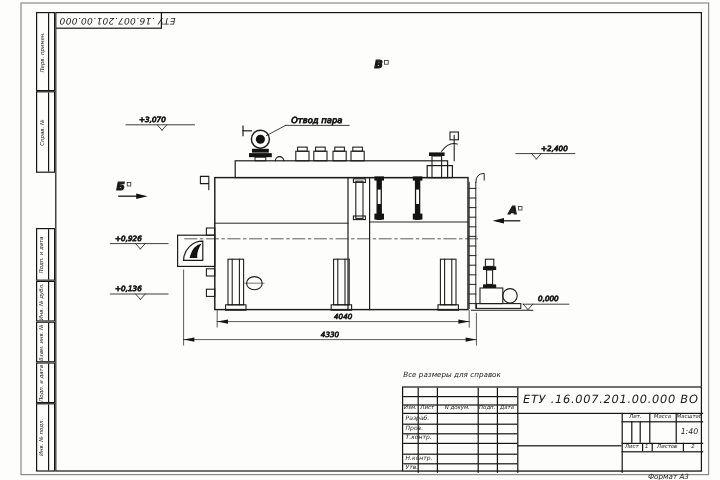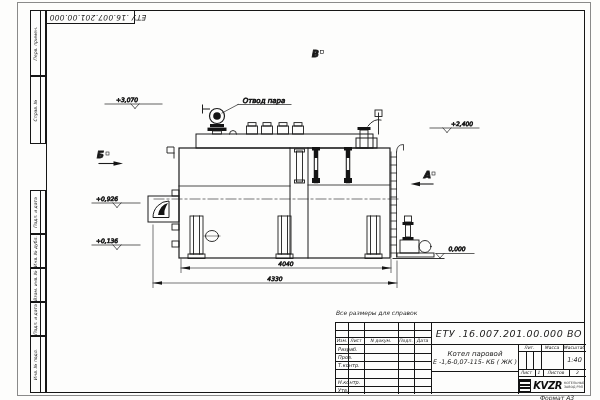--- a/index.html
+++ b/index.html
@@ -337,38 +337,26 @@
   <div class="cell" style="left:28px;top:14px;width:34px;height:7px">N докум.</div>
   <div class="cell" style="left:62px;top:14px;width:16px;height:7px">Подп.</div>
   <div class="cell" style="left:78px;top:14px;width:17px;height:7px">Дата</div>
 
   <div class="cell left sig" style="left:0;top:21px;width:28px;height:9px">Разраб.</div>
   <div class="cell left sig" style="left:0;top:30px;width:28px;height:8px">Пров.</div>
   <div class="cell left sig" style="left:0;top:38px;width:28px;height:8px">Т.контр.</div>
   <div class="cell left sig" style="left:0;top:55px;width:28px;height:8px">Н.контр.</div>
   <div class="cell left sig" style="left:0;top:63px;width:28px;height:8px">Утв.</div>
 
-  <div class="cell product" style="left:96px;top:21px;width:86px;height:27px">
-    <div class="l1">Котел паровой</div>
-    <div class="l2">Е -1,6-0,07-115- КБ ( ЖК )</div>
-  </div>
 
   <div class="cell" style="left:182px;top:21px;width:23px;height:7px">Лит.</div>
   <div class="cell" style="left:205px;top:21px;width:22px;height:7px">Масса</div>
   <div class="cell" style="left:227px;top:21px;width:23px;height:7px">Масштаб</div>
   <div class="cell scale-val" style="left:227px;top:28px;width:23px;height:18px">1:40</div>
 
   <div class="cell" style="left:182px;top:46px;width:17px;height:7px">Лист</div>
   <div class="cell" style="left:199px;top:46px;width:8px;height:7px">1</div>
   <div class="cell" style="left:207px;top:46px;width:26px;height:7px">Листов</div>
   <div class="cell" style="left:233px;top:46px;width:17px;height:7px">2</div>
 
-  <div class="logo-wrap">
-    <div class="logo-ico"></div>
-    <div class="logo-txt">KVZR</div>
-    <div class="logo-sub">
-      <span>КОТЕЛЬНЫЙ</span>
-      <span>ЗАВОД РЭП</span>
-    </div>
-  </div>
 </div>
 
 <div class="abs fmt" style="left:497px;top:393.5px;width:120px">Формат А3</div>
 
 </body></html>

